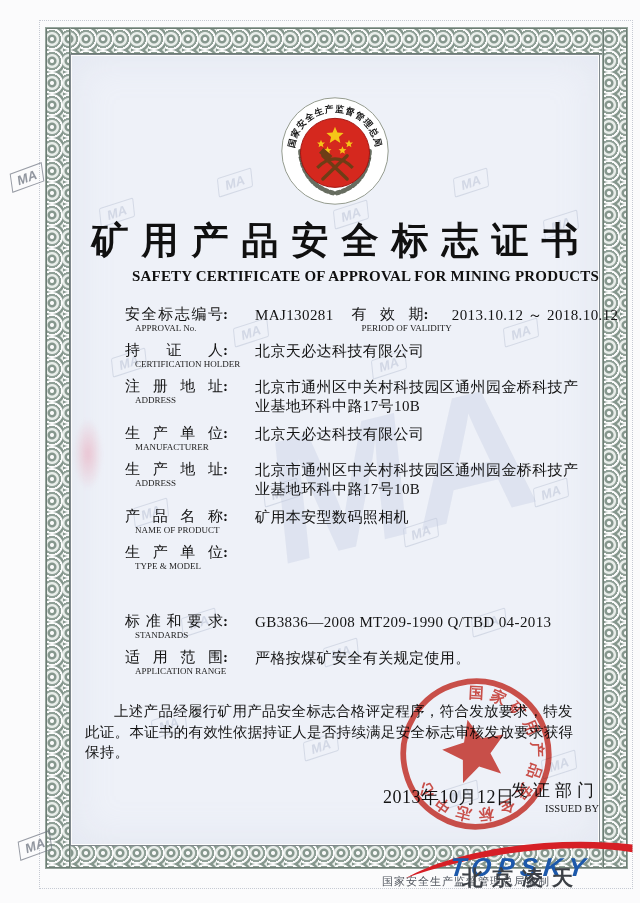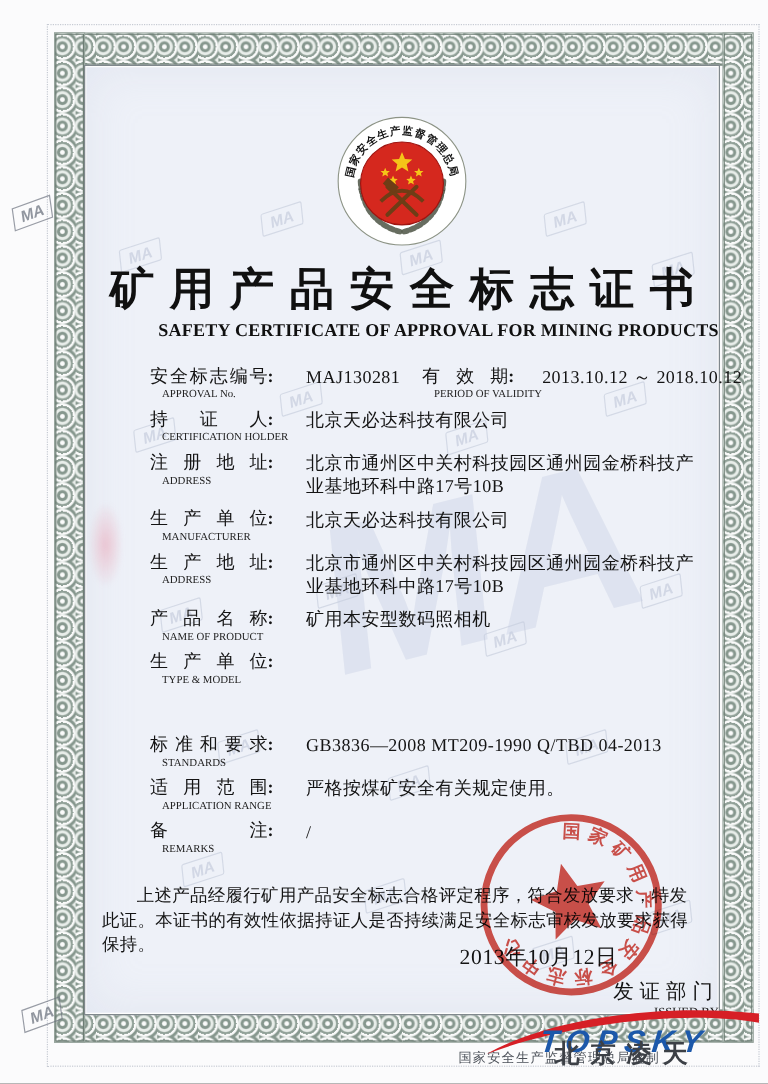--- a/index.html
+++ b/index.html
@@ -262,27 +262,20 @@
       </div>
 
       <div class="frow">
         <div class="flabel">
           <span class="zh">适用范围</span><span class="colon">:</span>
           <span class="en">APPLICATION RANGE</span>
         </div>
         <div class="fvalue">严格按煤矿安全有关规定使用。</div>
       </div>
 
-      <div class="frow">
-        <div class="flabel">
-          <span class="zh">备注</span><span class="colon">:</span>
-          <span class="en">REMARKS</span>
-        </div>
-        <div class="fvalue">/</div>
-      </div>
     </div>
 
     <p class="statement">上述产品经履行矿用产品安全标志合格评定程序，符合发放要求，特发此证。本证书的有效性依据持证人是否持续满足安全标志审核发放要求获得保持。</p>
 
     <div class="issued">
       <div class="zh">发证部门</div>
       <div class="en">ISSUED BY</div>
     </div>
     <div class="issue-date">2013年10月12日</div>
 

